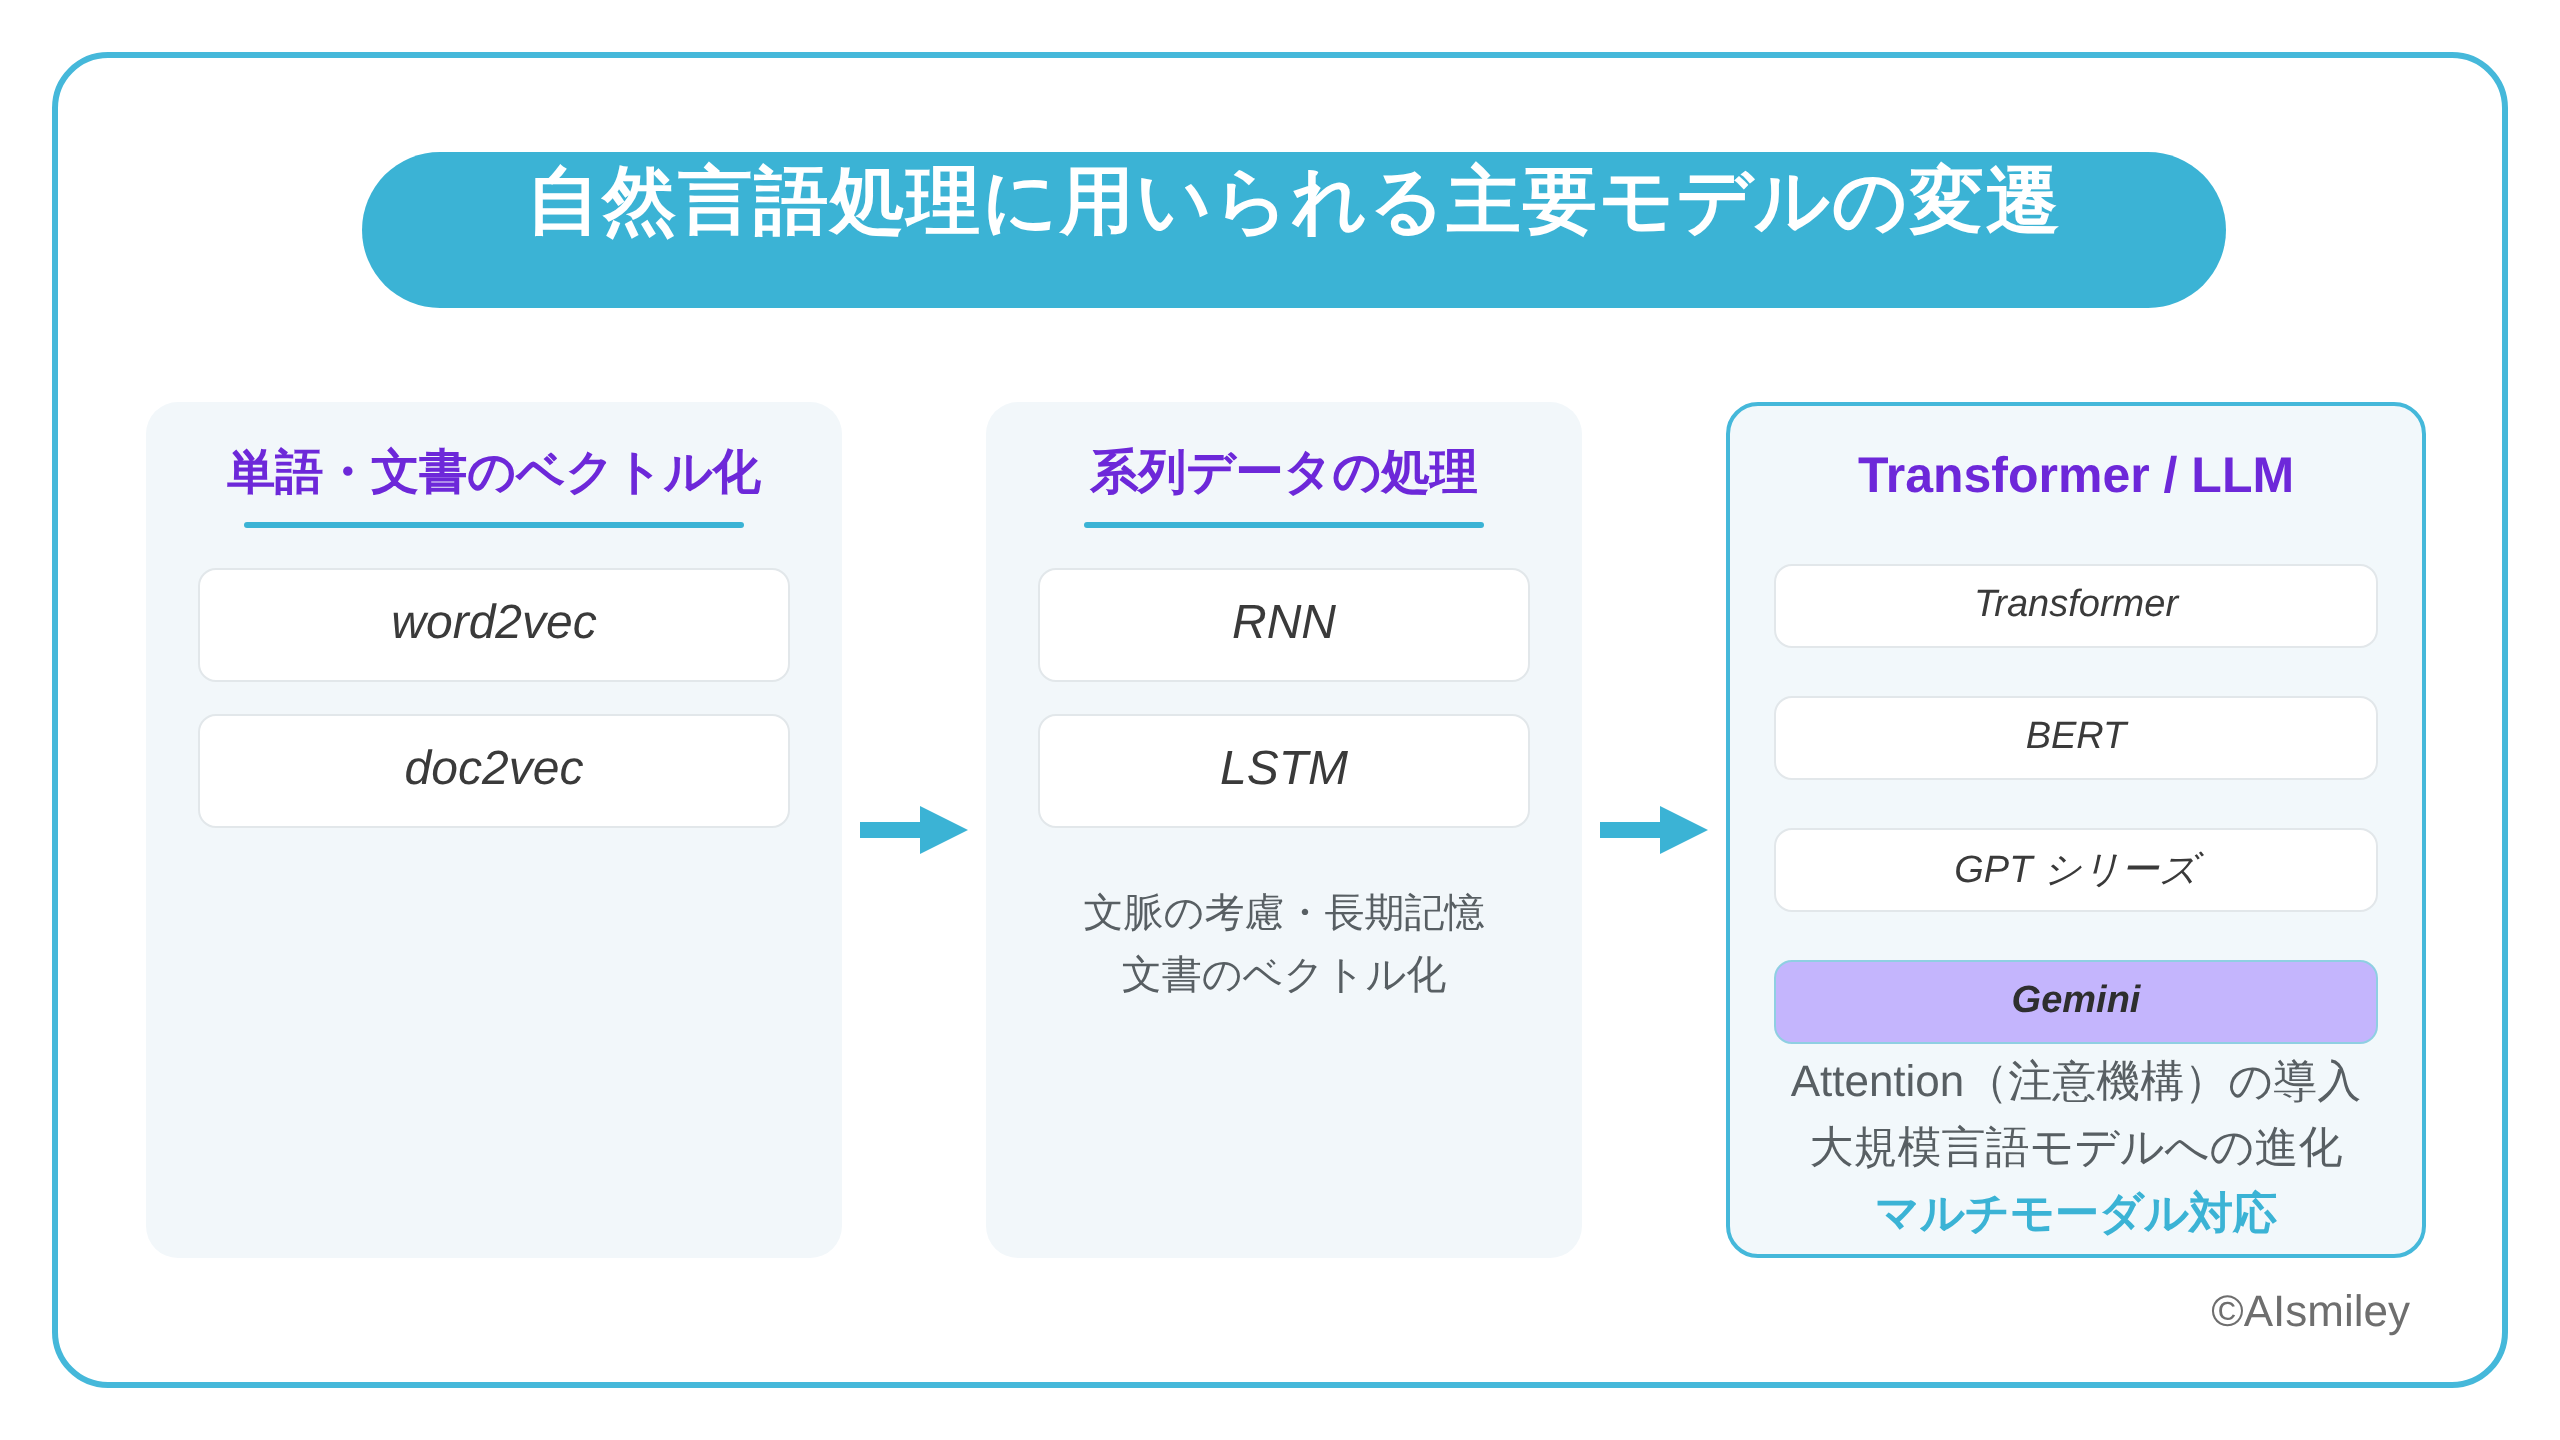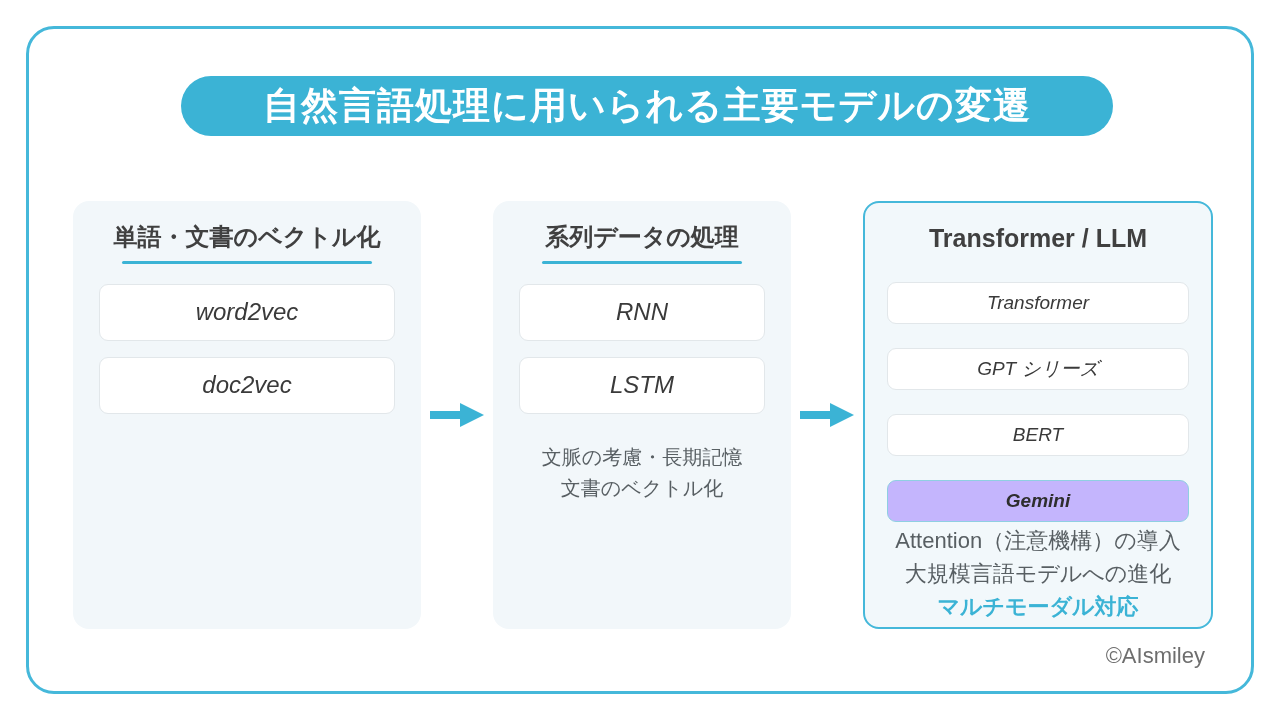--- a/index.html
+++ b/index.html
@@ -26,26 +26,26 @@
     border-radius: 28px;
     background: #ffffff;
   }
 
   
   .title-pill {
     position: absolute;
     left: 152px;          
     top: 47px;
     width: 932px;
-    height: 60px;
+    height: 78px;
     box-sizing: border-box;
     background: #3bb3d5;
     border-radius: 39px;
     display: flex;
-    align-items: center;
+    align-items: flex-start;
     justify-content: center;
   }
   .title-pill .title-text {
     color: #ffffff;
     font-size: 37px;
     font-weight: bold;
     letter-spacing: 1px;
     white-space: nowrap;
   }
 
@@ -72,21 +72,21 @@
   .column.col-1 { width: 348px; }
   .column.col-2 { width: 298px; }
   .column.col-3 {
     width: 350px;
     border: 2.5px solid #45b8da;
     background: #f2f8fb;
     padding: 20px 22px 14px 22px;
   }
 
   .col-heading {
-    color: #404040;
+    color: #6d28d9;
     font-weight: bold;
     font-size: 24px;
     text-align: center;
     line-height: 1.2;
     white-space: nowrap;
   }
   .col-3 .col-heading { font-size: 25px; }
 
   .col-underline {
     height: 3px;
@@ -213,22 +213,22 @@
         <rect x="0" y="10" width="34" height="8" fill="#3bb3d5"></rect>
         <polygon points="30,2 54,14 30,26" fill="#3bb3d5"></polygon>
       </svg>
     </div>
 
     <div class="column col-3">
       <div class="col-heading">Transformer / LLM</div>
       <div class="col-underline"></div>
       <div class="card-list">
         <div class="model-card">Transformer</div>
+        <div class="model-card">BERT</div>
         <div class="model-card">GPT シリーズ</div>
-        <div class="model-card">BERT</div>
         <div class="model-card highlight">Gemini</div>
       </div>
       <div class="col-desc">
         <div>Attention（注意機構）の導入</div>
         <div>大規模言語モデルへの進化</div>
         <div class="accent">マルチモーダル対応</div>
       </div>
     </div>
 
   </div>

